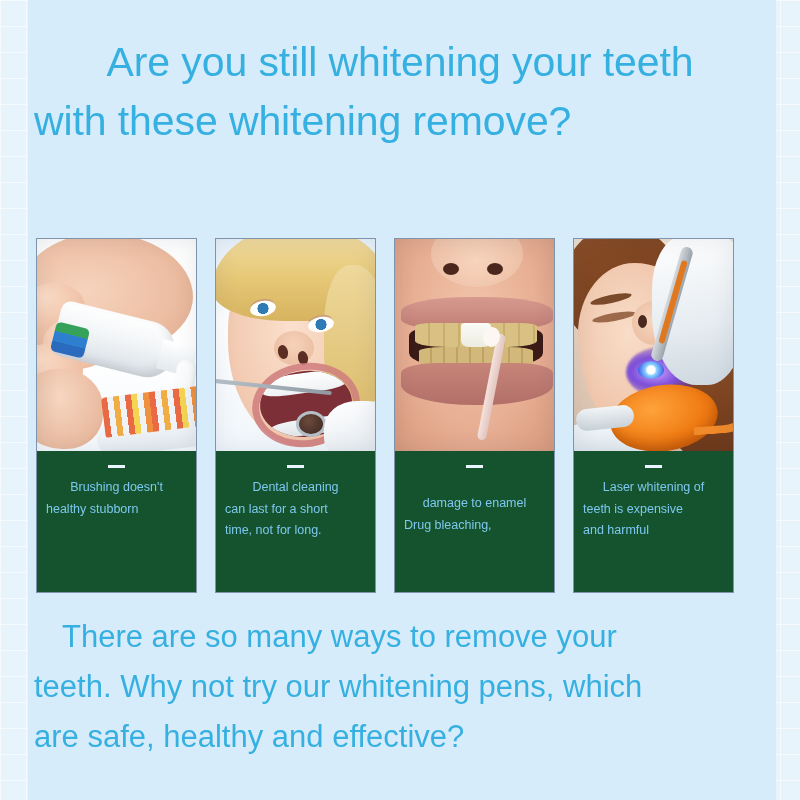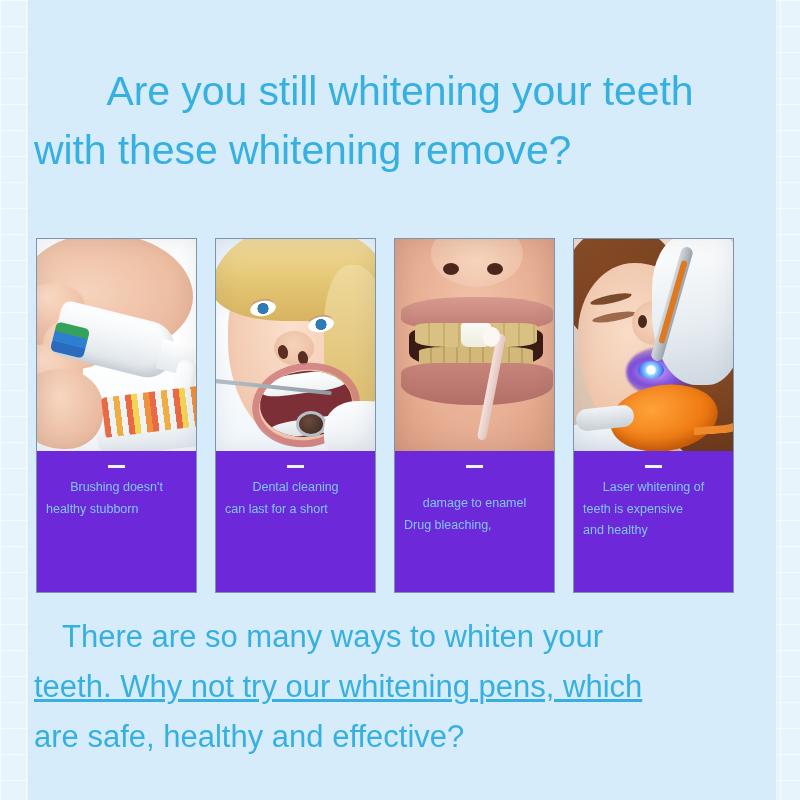--- a/index.html
+++ b/index.html
@@ -23,21 +23,21 @@
     position:absolute;
     left:28px; top:0; width:748px; height:800px;
     background:#d6ecfb;
   }
 
   #stage{ position:absolute; inset:0; }
 
   
   .headline{
     position:absolute;
-    left:0; top:62px; width:800px;
+    left:0; top:33px; width:800px;
     color:#36b0e0;
     font-size:41px;
     line-height:1.45;
     text-align:center;
     letter-spacing:-.1px;
     font-weight:400;
   }
   .headline .l1{ display:block; }
   .headline .l2{ display:block; text-align:left; padding-left:34px; }
 
@@ -57,21 +57,21 @@
     overflow:hidden;
   }
   .photo{
     height:212px; width:100%;
     position:relative; overflow:hidden;
     background:#fff;
     flex:0 0 212px;
   }
   .caption{
     flex:1 1 auto;
-    background:#6d28d9;
+    background:#14532d;
     padding:12px 9px 8px 9px;
     display:flex; flex-direction:column;
     align-items:center;
   }
   .cap-dash{
     width:17px; height:3px;
     background:#eaf4ff;
     margin:2px 0 9px 0;
     flex:0 0 auto;
   }
@@ -89,21 +89,21 @@
   
   .footer{
     position:absolute;
     left:34px; top:612px; width:740px;
     color:#36b0e0;
     font-size:31px;
     line-height:1.62;
     font-weight:400;
   }
   .footer .f1{ display:block; padding-left:28px; }
-  .footer .f2{ display:block;text-decoration:underline; }
+  .footer .f2{ display:block; }
   .footer .f3{ display:block; }
 
   
   .ph{ position:absolute; inset:0; }
 
   
   .p1{ background:linear-gradient(180deg,#fdfdfd 0%,#ffffff 55%,#f4f8fb 100%); }
   .p1 .hand{
     position:absolute; left:-22px; top:-6px; width:178px; height:128px;
     background:radial-gradient(ellipse at 40% 45%, #f6d3bd 0%, #edbfa4 55%, #dda486 100%);
@@ -431,20 +431,21 @@
             <div class="mirror"></div>
             <div class="glove"></div>
         </div>
         <div class="ph-ov"></div>
       </div>
       <div class="caption">
         <div class="cap-dash"></div>
         <div class="cap-text">
           <span class="ln">Dental cleaning</span>
           <span class="ln">can last for a short</span>
+          <span class="ln">time, not for long.</span>
         </div>
       </div>
     </div>
 
     <div class="card">
       <div class="photo">
         <div class="ph p3">
           <div class="nose3"></div>
             <div class="nsL"></div>
             <div class="nsR"></div>
@@ -489,26 +490,26 @@
             <div class="shieldhandle"></div>
           <div class="cord"></div>
         </div>
         <div class="ph-ov"></div>
       </div>
       <div class="caption">
         <div class="cap-dash"></div>
         <div class="cap-text">
           <span class="ln">Laser whitening of</span>
           <span class="ln">teeth is expensive</span>
-          <span class="ln">and healthy</span>
+          <span class="ln">and harmful</span>
         </div>
       </div>
     </div>
 
   </div>
 
   <div class="footer">
-    <span class="f1">There are so many ways to whiten your</span>
+    <span class="f1">There are so many ways to remove your</span>
     <span class="f2">teeth. Why not try our whitening pens, which</span>
     <span class="f3">are safe, healthy and effective?</span>
   </div>
 
 </div>
 
 </body></html>

